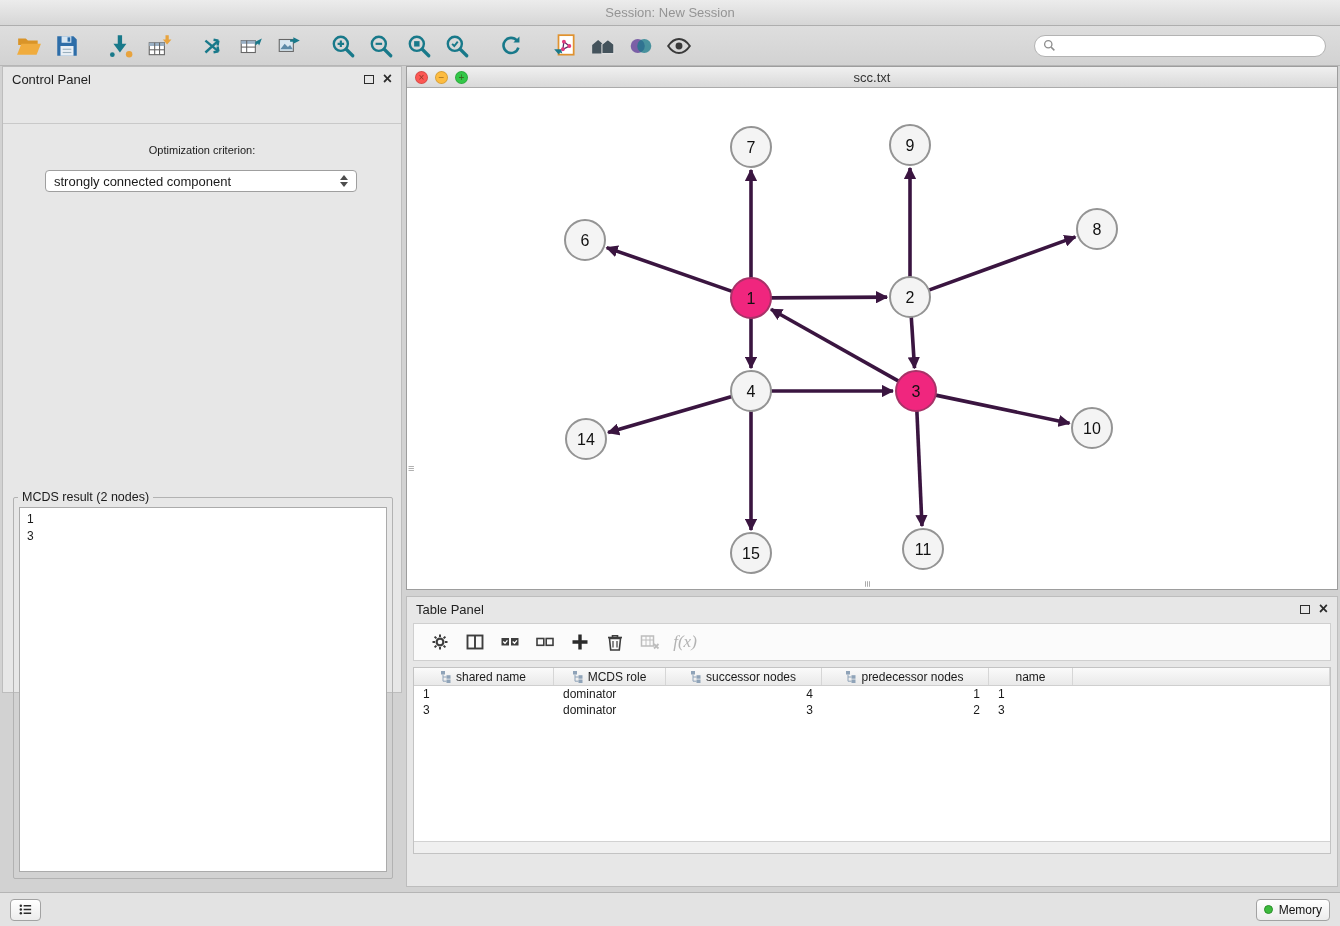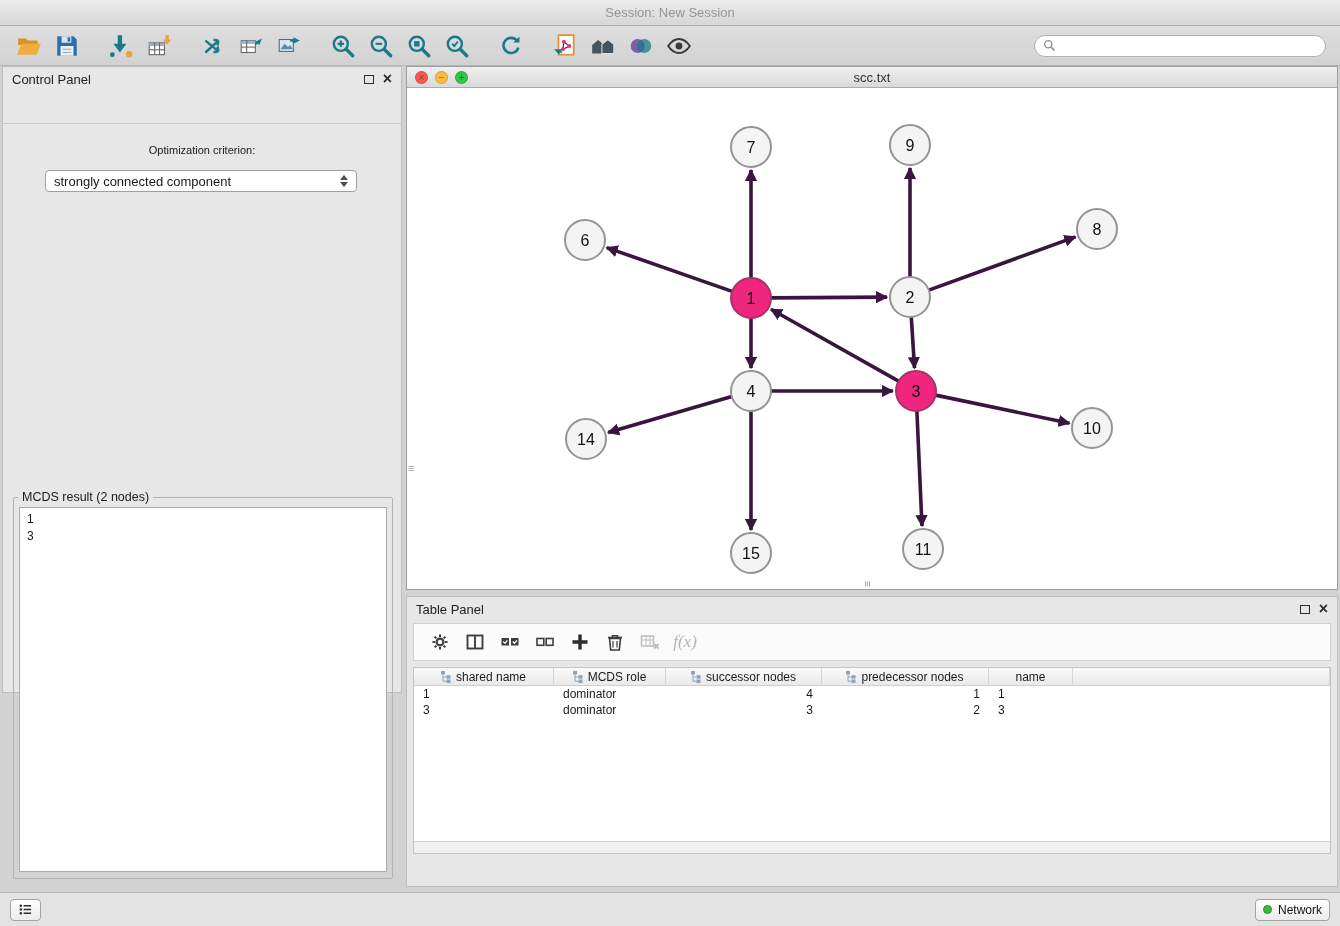--- a/index.html
+++ b/index.html
@@ -481,15 +481,15 @@
   <button class="sb-btn">
     <svg viewBox="0 0 16 16" width="15" height="15">
       <circle cx="3" cy="4" r="1.3" fill="#2b2b2b"></circle>
         <circle cx="3" cy="8" r="1.3" fill="#2b2b2b"></circle>
         <circle cx="3" cy="12" r="1.3" fill="#2b2b2b"></circle>
       <path d="M6 4h8M6 8h8M6 12h8" stroke="#2b2b2b" stroke-width="1.6"></path>
     </svg>
   </button>
   <button class="sb-btn sb-right">
     <span class="mem-dot"></span>
-    <span>Network</span>
+    <span>Memory</span>
   </button>
 </div>
 
 </body></html>

